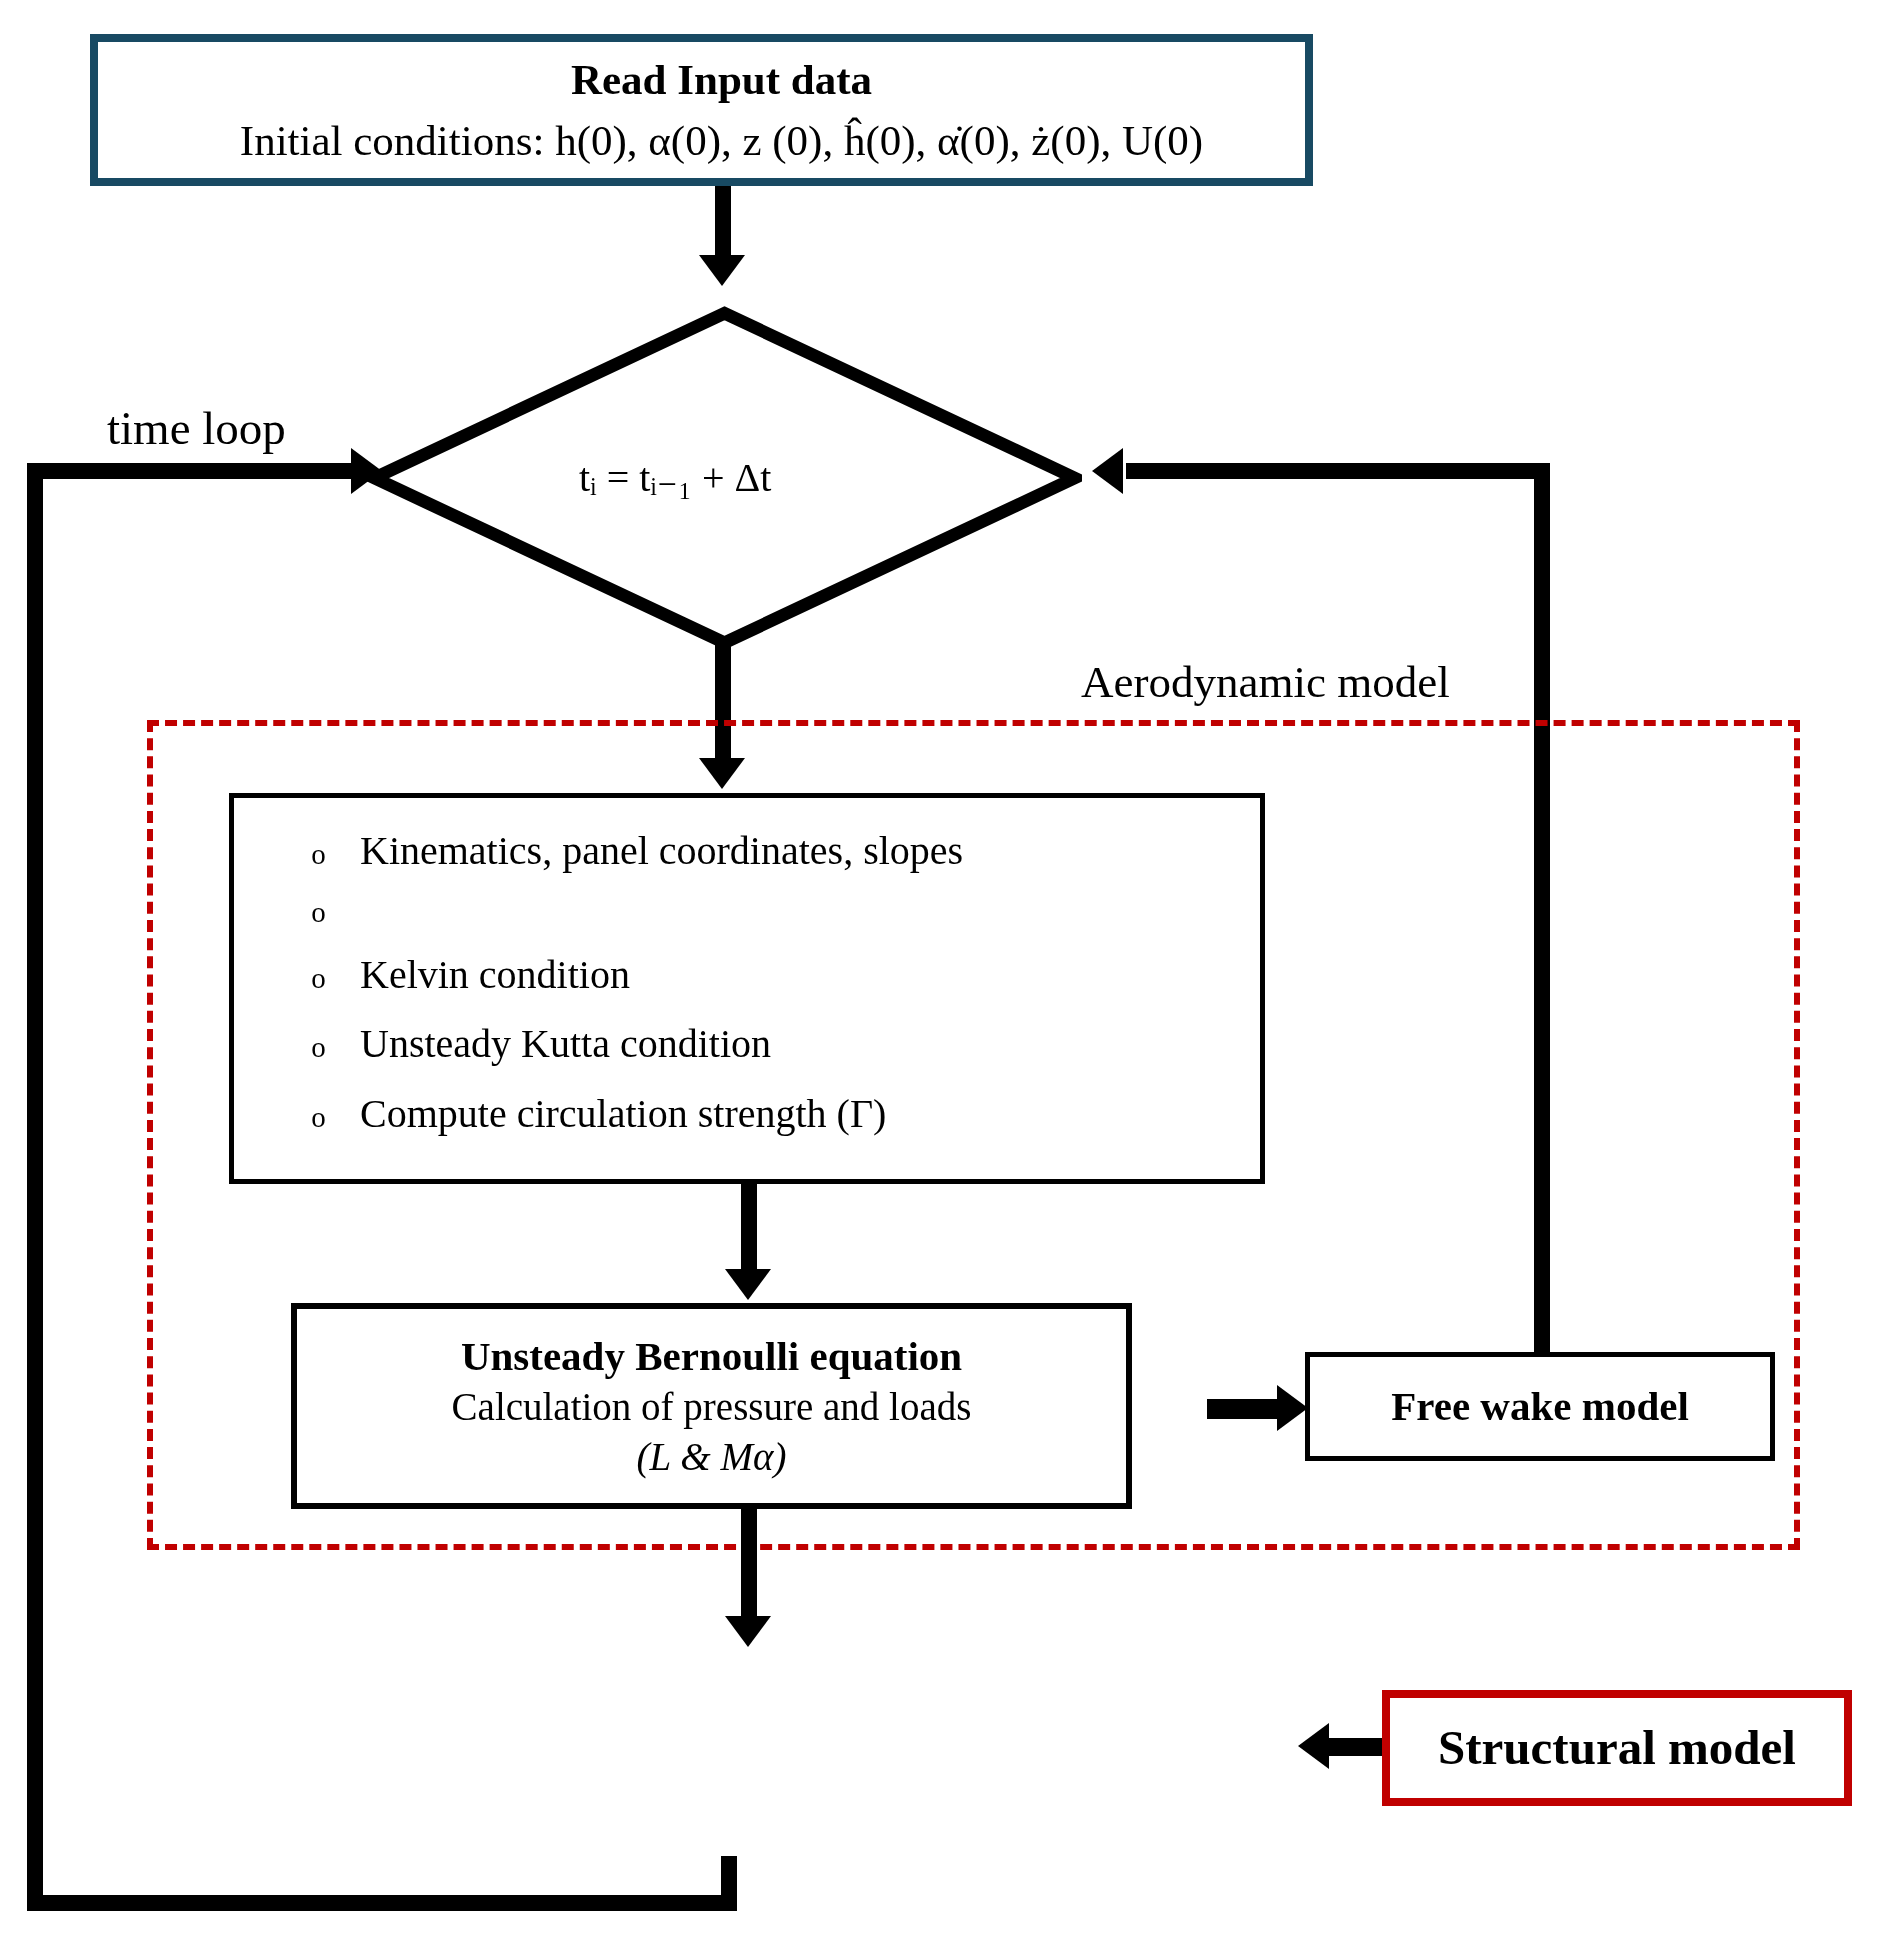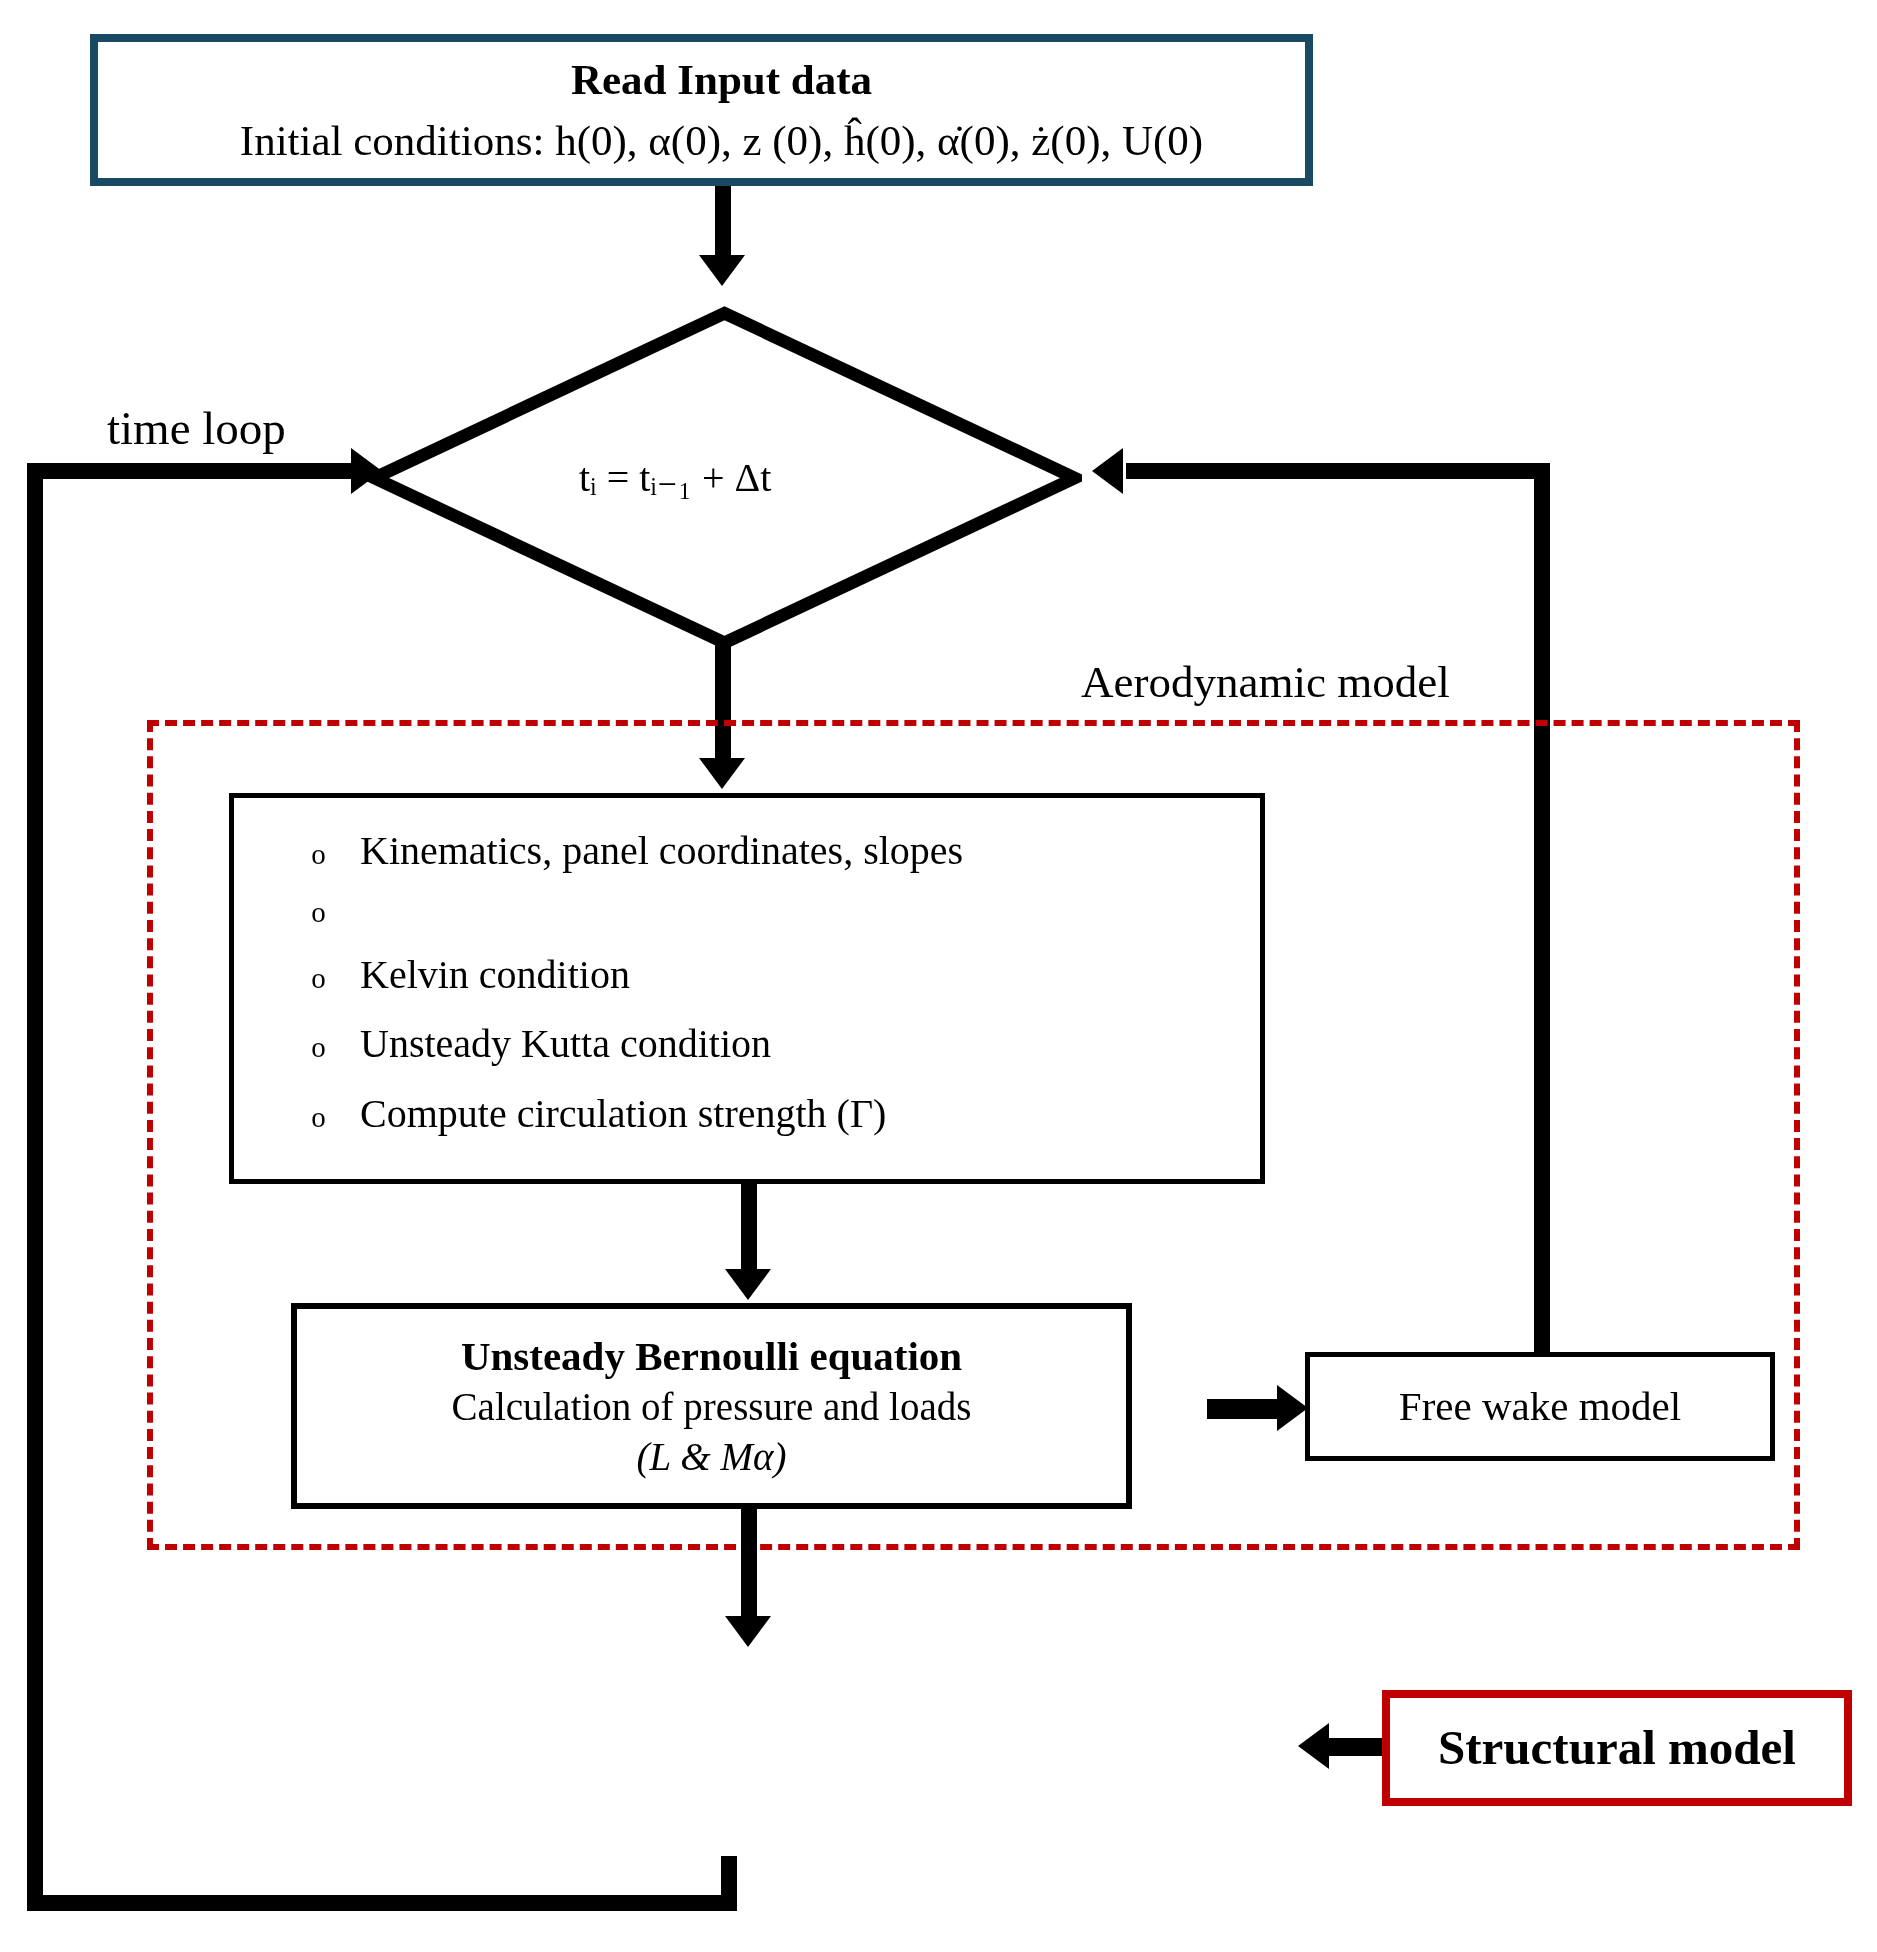--- a/index.html
+++ b/index.html
@@ -87,21 +87,21 @@
     border: 6.3px solid #000000;
     font-size: 39px;
   }
   #bernoulli-box .title { font-weight: bold; font-size: 41px; }
 
   #freewake-box {
     left: 1305px; top: 1352px;
     width: 470px; height: 109px;
     border: 5.4px solid #000000;
     font-size: 41px;
-    font-weight: normal;
+    font-weight: bold;
   }
 
   #integrator-box {
     left: 184px; top: 1650px;
     width: 1113px; height: 206px;
     border: 8.1px solid #C00000;
     font-size: 41px;
   }
   #integrator-box .title { font-weight: bold; font-size: 43px; margin-bottom: 9px; }
 

